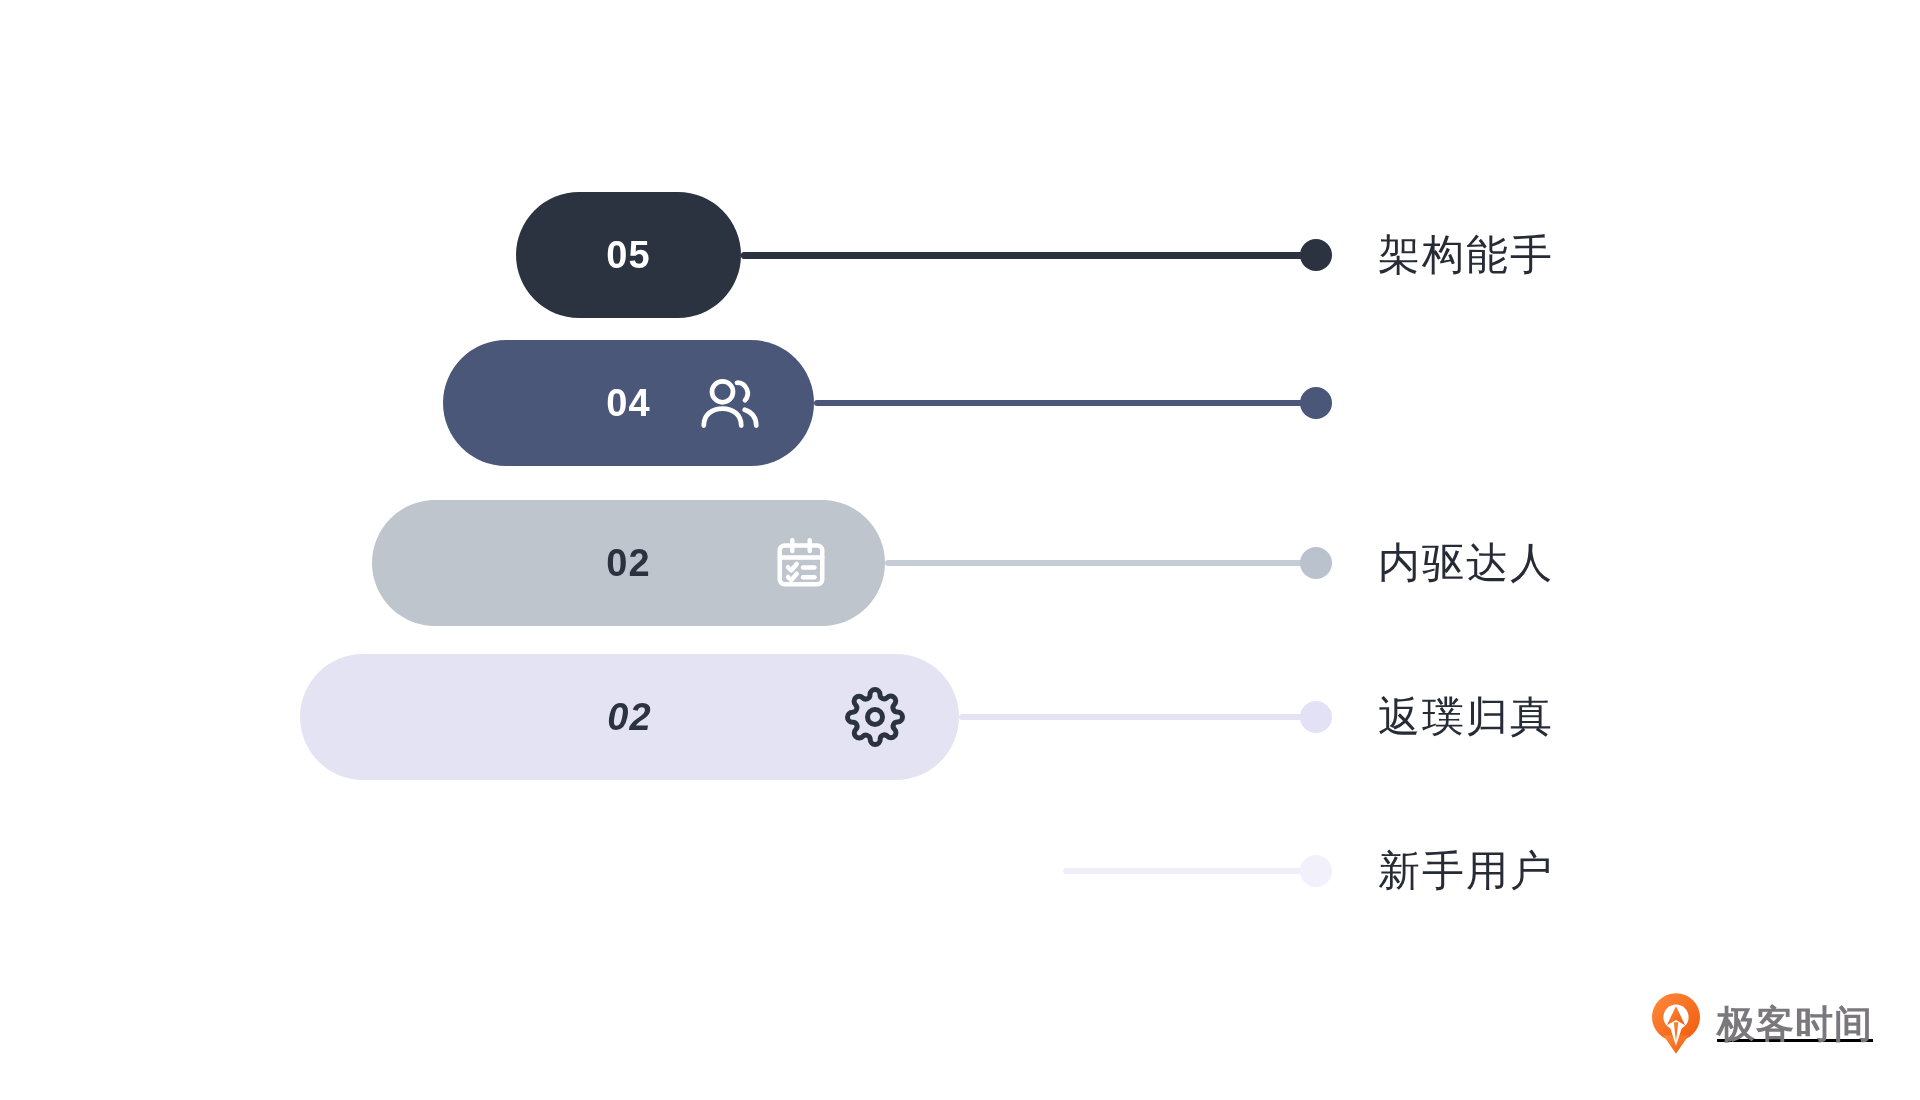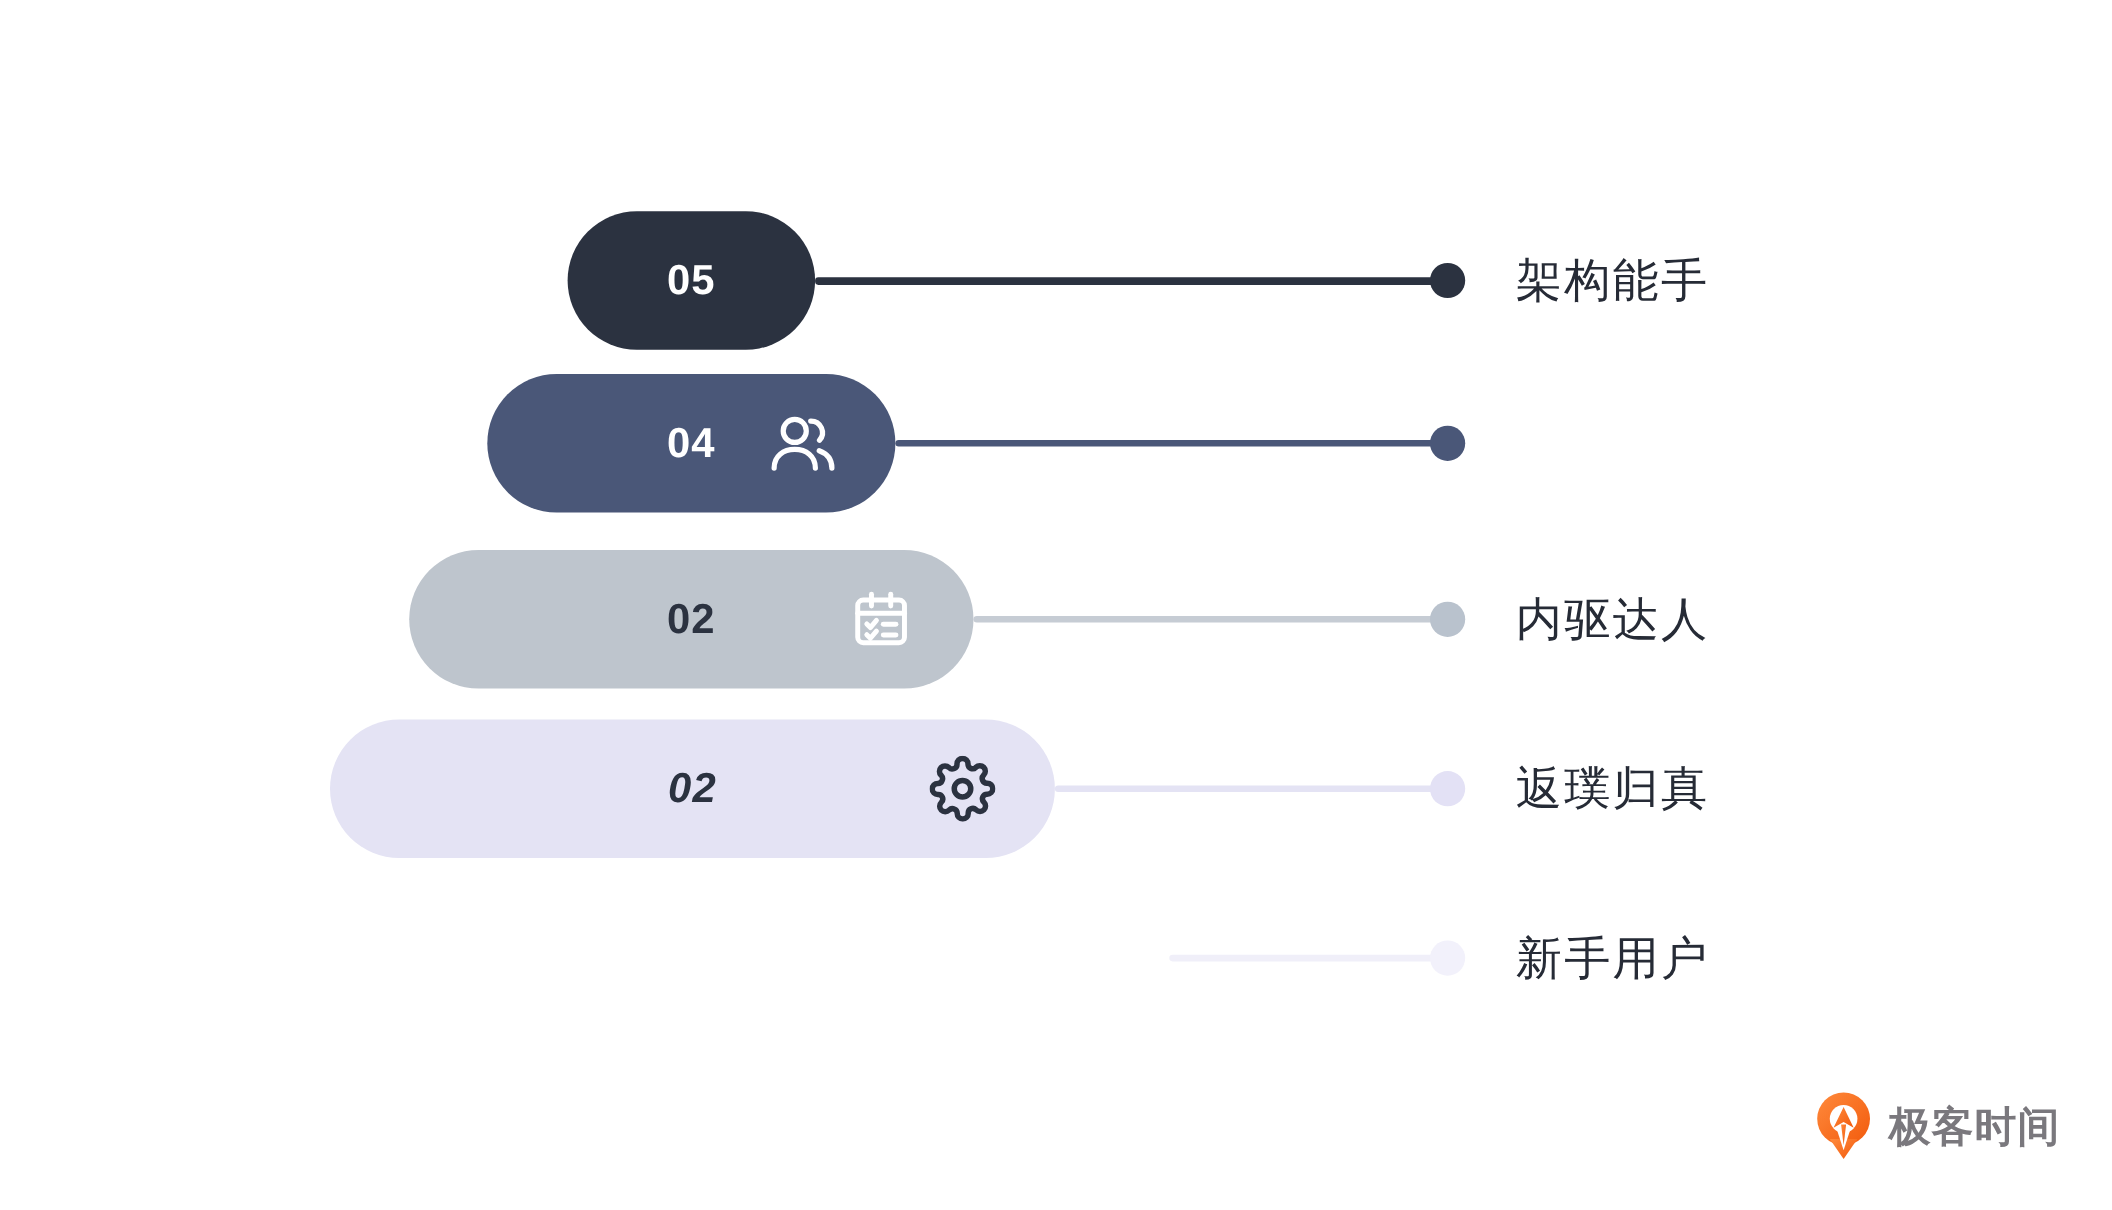--- a/index.html
+++ b/index.html
@@ -56,21 +56,21 @@
   }
 
   .label {
     position:absolute; left:1378px; top:0; height:126px; line-height:126px;
     font-size:42px; font-weight:500; letter-spacing:2px; color:#262b36;
     white-space:nowrap;
   }
 
   .logo {
     position:absolute; left:1648px; top:992px;
-    display:flex; align-items:center; gap:13px;
+    display:flex; align-items:center; gap:13px;text-decoration:underline;
   }
   .logo-text {
     font-size:38px; font-weight:600; color:#7a787d; letter-spacing:1px;
     white-space:nowrap;
   }
 </style>
 </head>
 <body>
 
 <div class="canvas">

